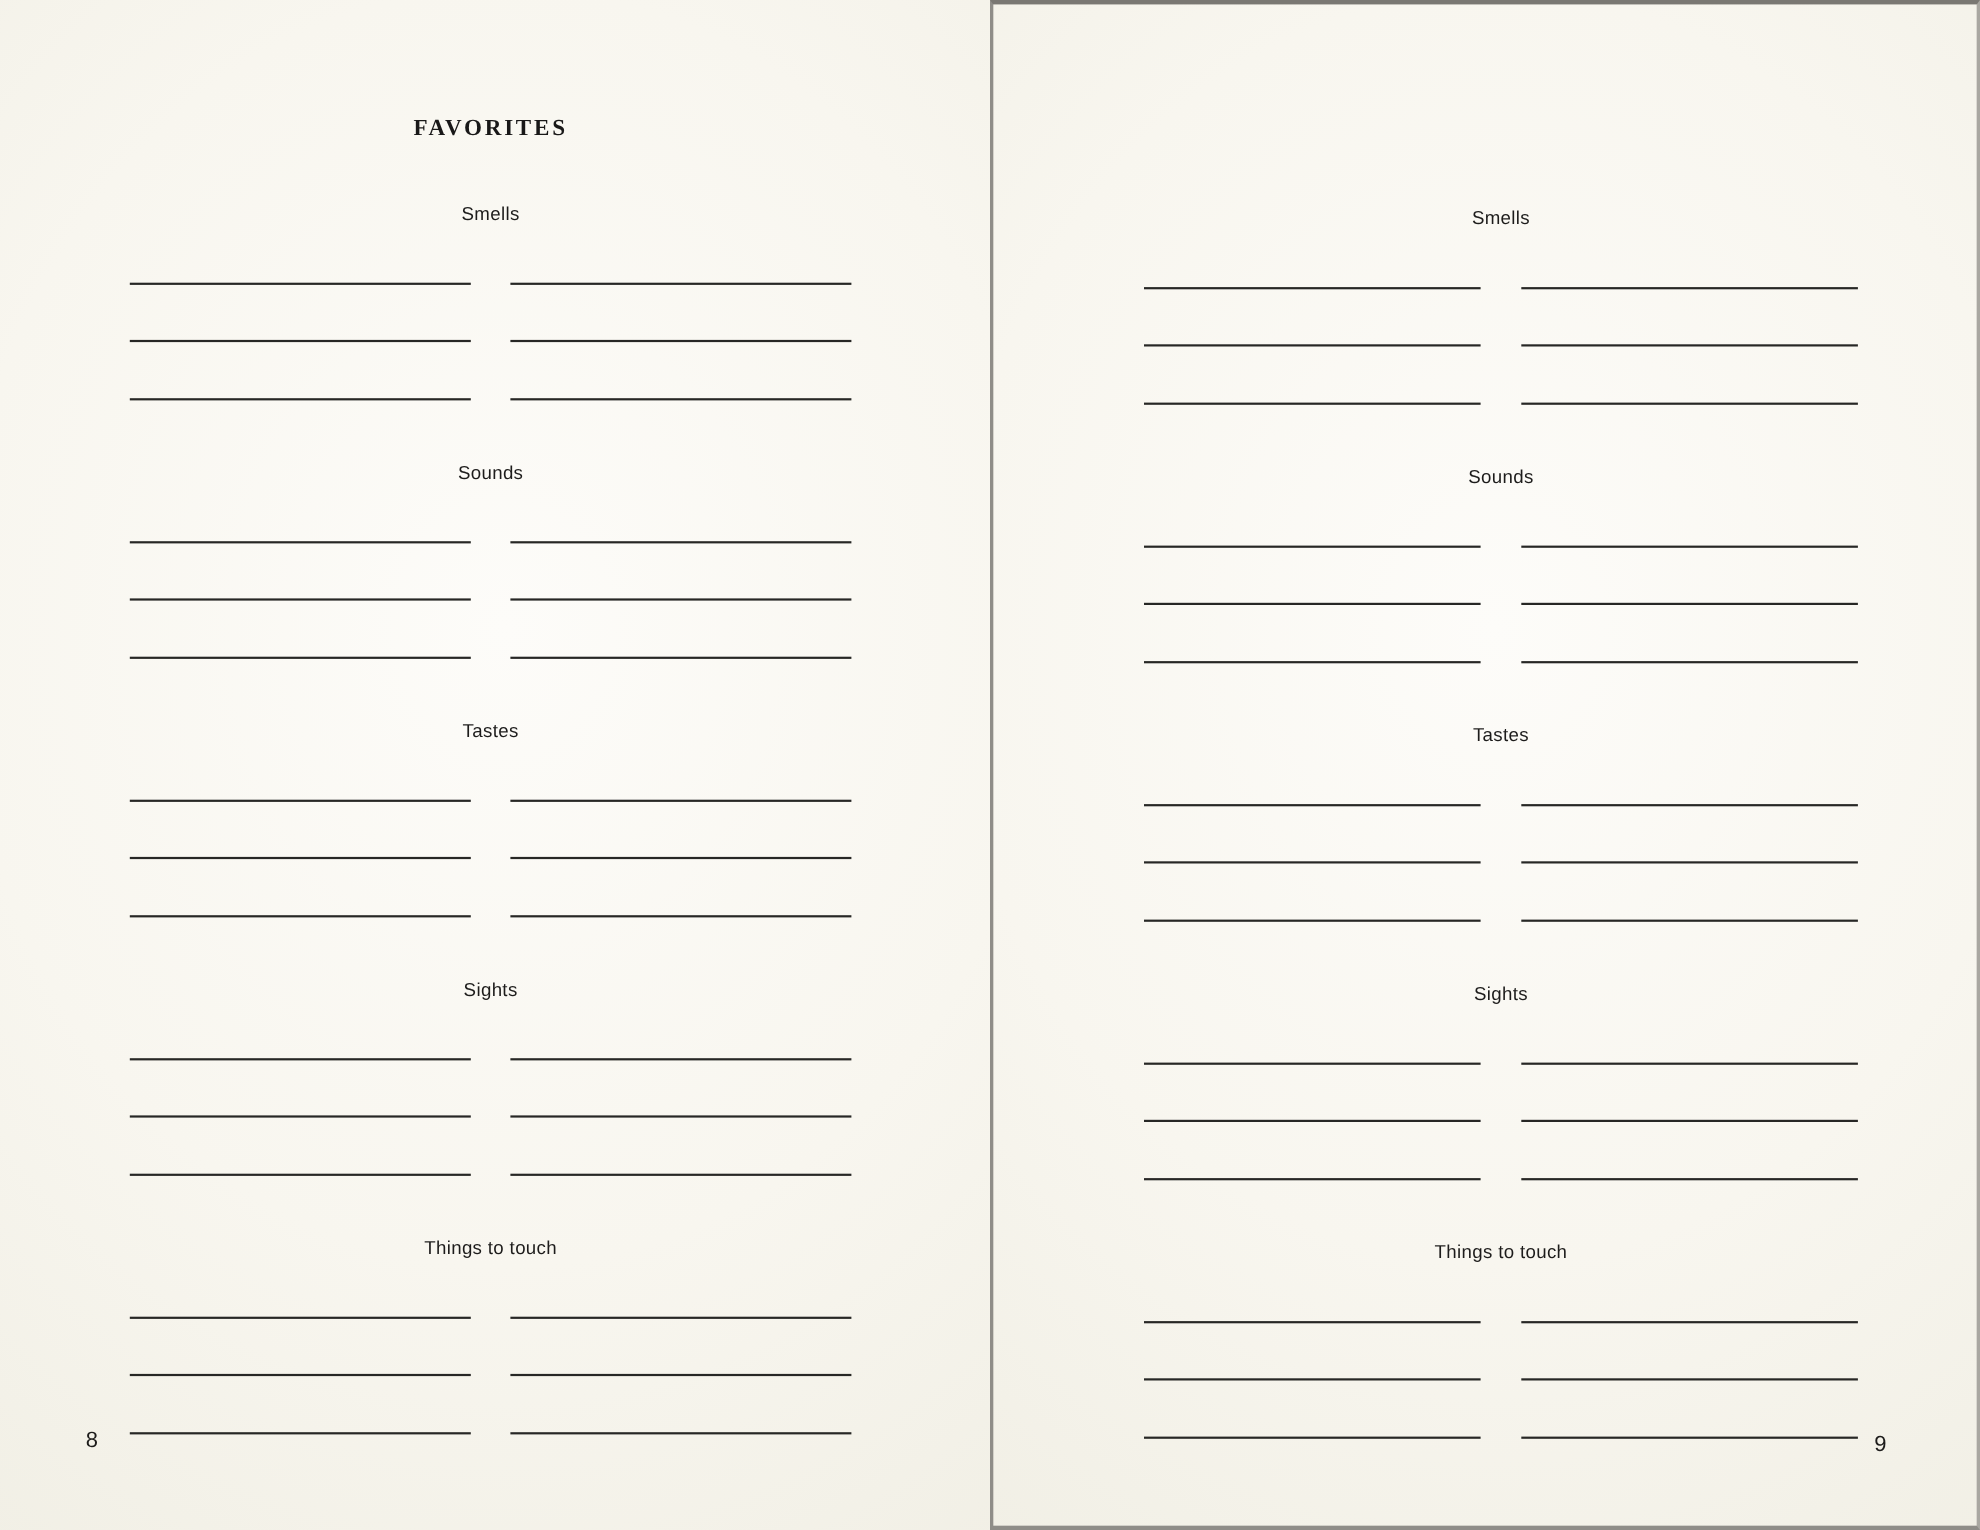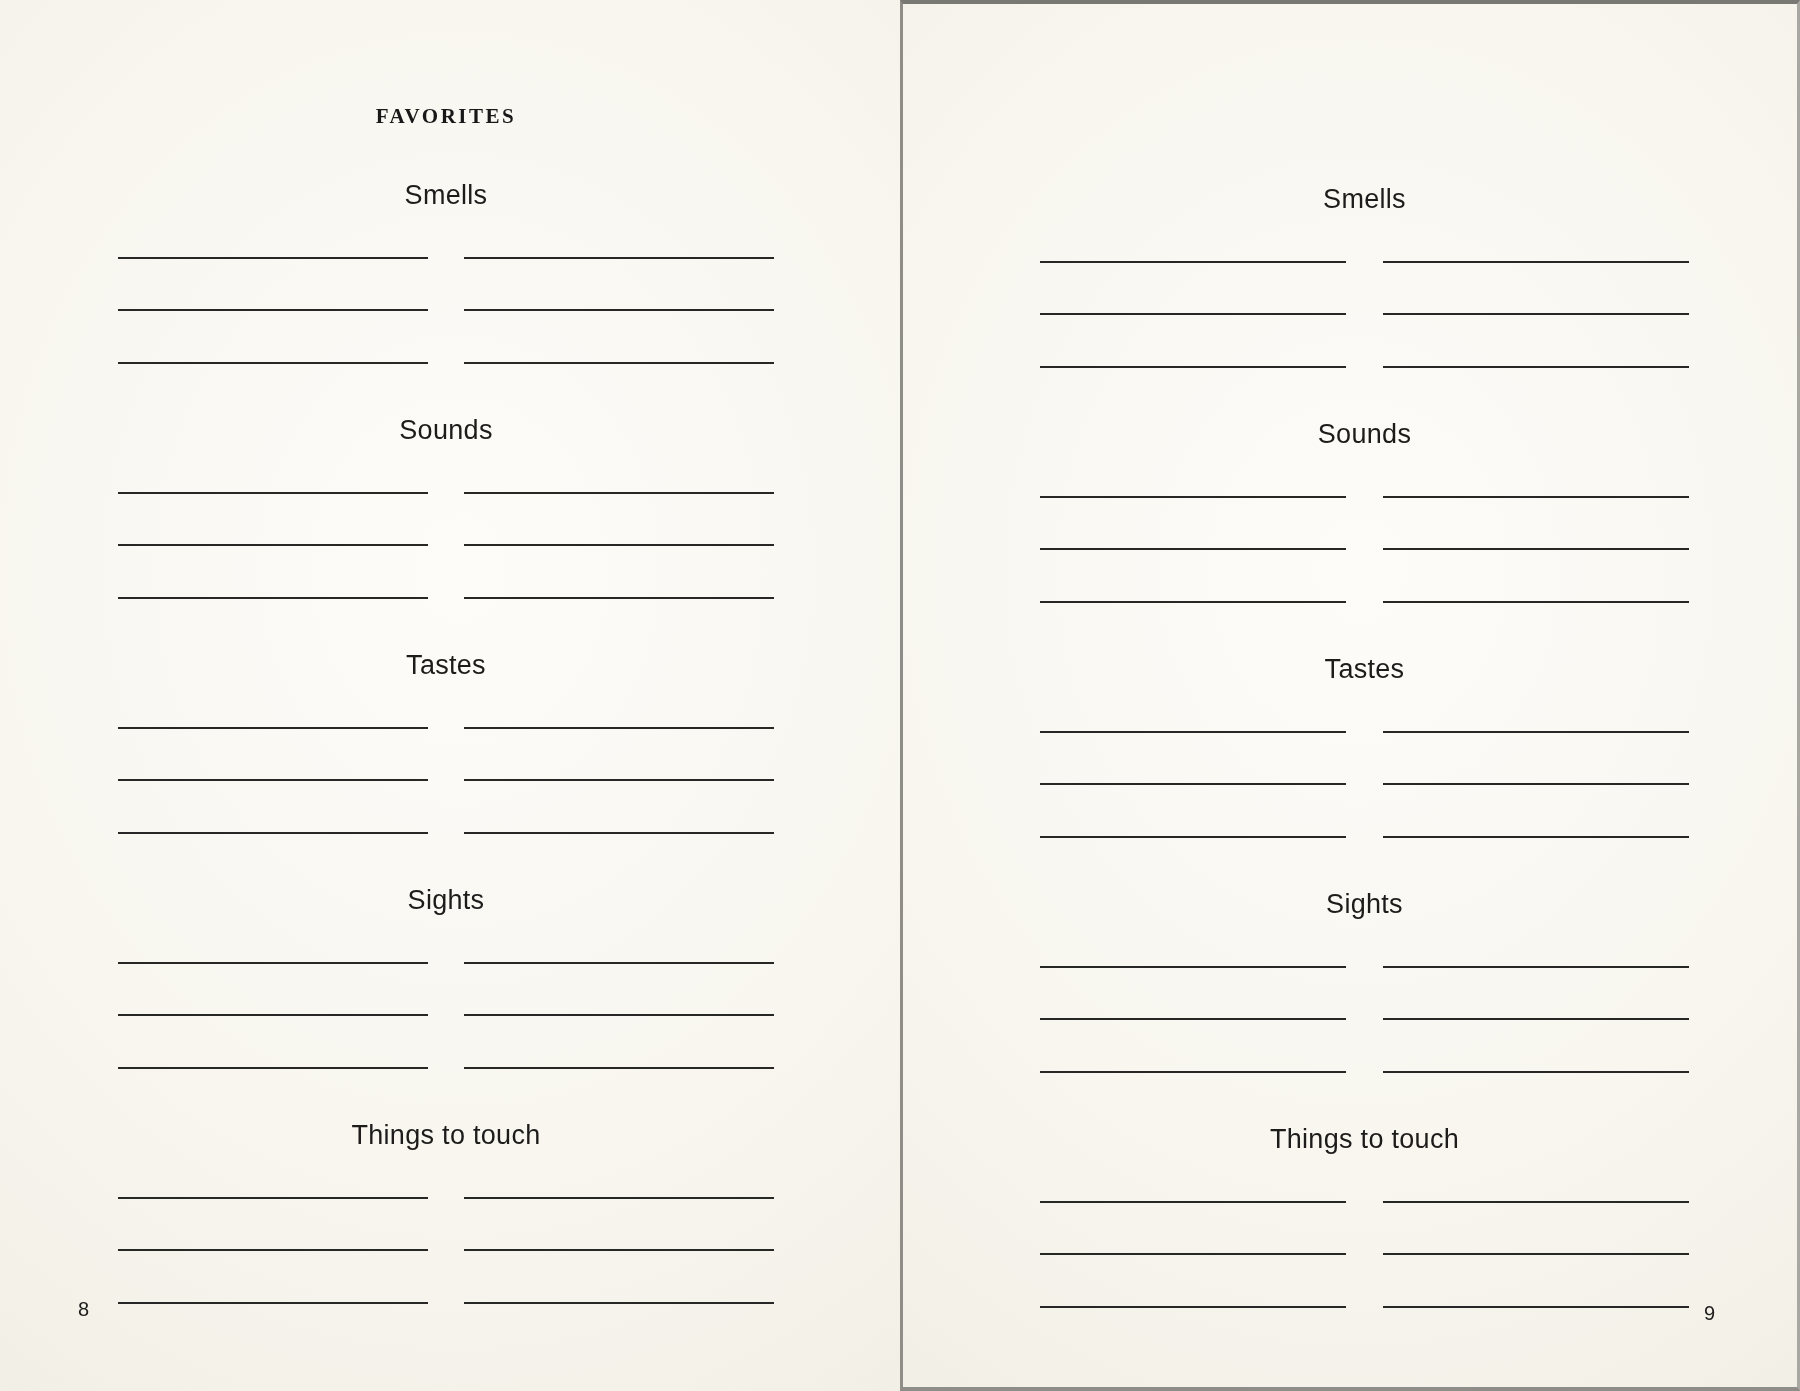--- a/index.html
+++ b/index.html
@@ -34,21 +34,21 @@
     margin: 0; text-align: center;
     font-family: "Liberation Serif", serif;
     font-size: 21px; line-height: 30px; font-weight: 600;
     letter-spacing: 2.5px; color: #191818;
   }
 
   .sections { position: absolute; top: 179px; left: 0; width: 100%; }
   .category { position: relative; height: 235px; }
   .category h2 {
     margin: 0; text-align: center;
-    font-size: 27px; line-height: 32px; font-weight: 400;
+    font-size: 17px; line-height: 32px; font-weight: 400;
     letter-spacing: 0.3px; color: #1d1c1b;
   }
   .line-row {
     position: absolute; left: 0; width: 100%;
     display: flex; justify-content: space-between;
   }
   .line-row.r1 { top: 78px; }
   .line-row.r2 { top: 130px; }
   .line-row.r3 { top: 183px; }
   .writing-line { display: block; height: 2px; background: #272725; }

